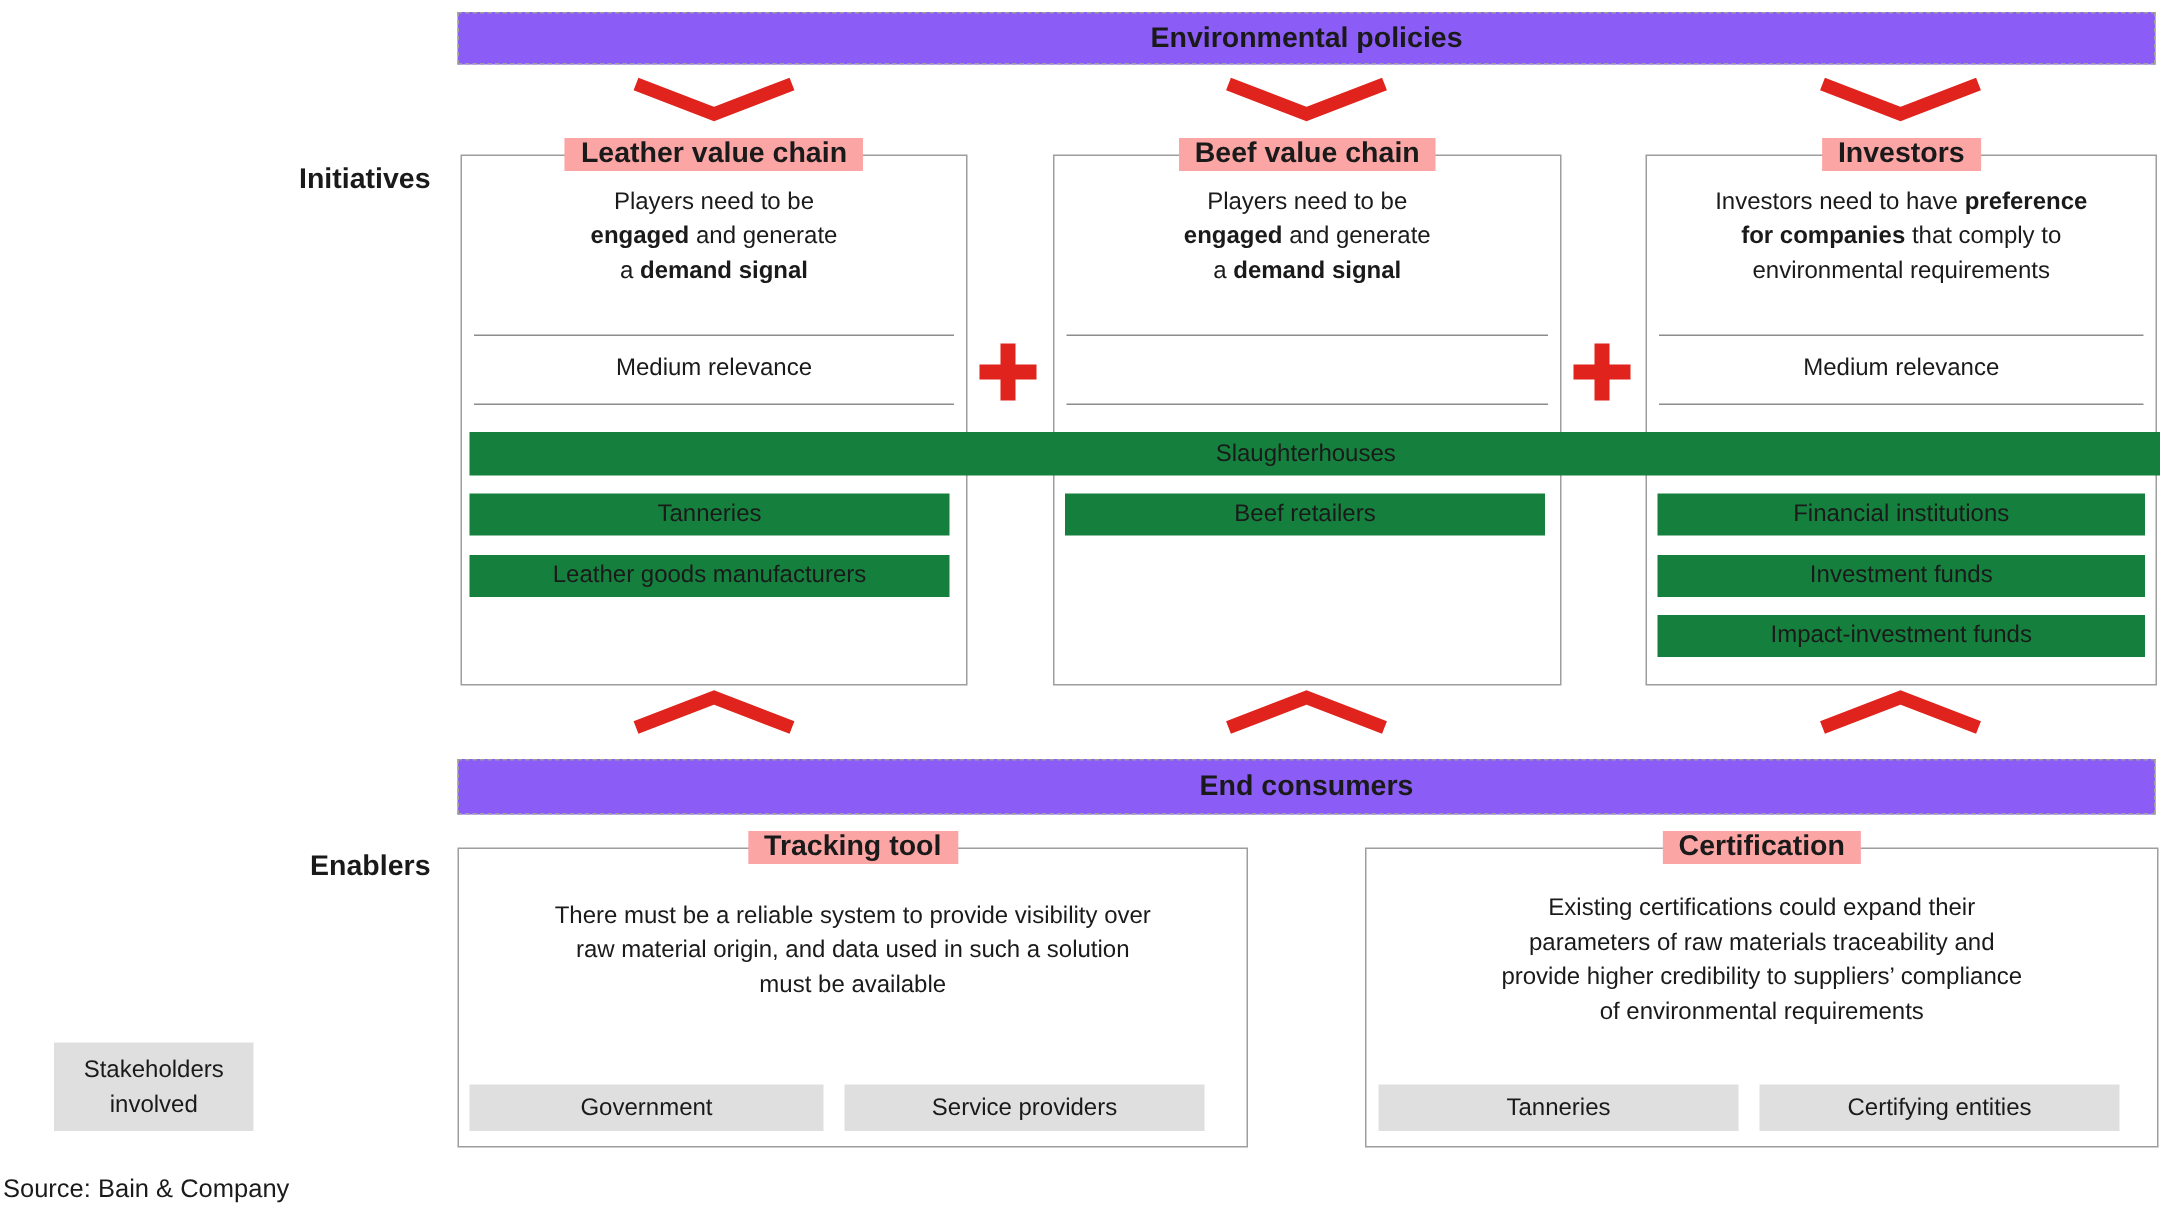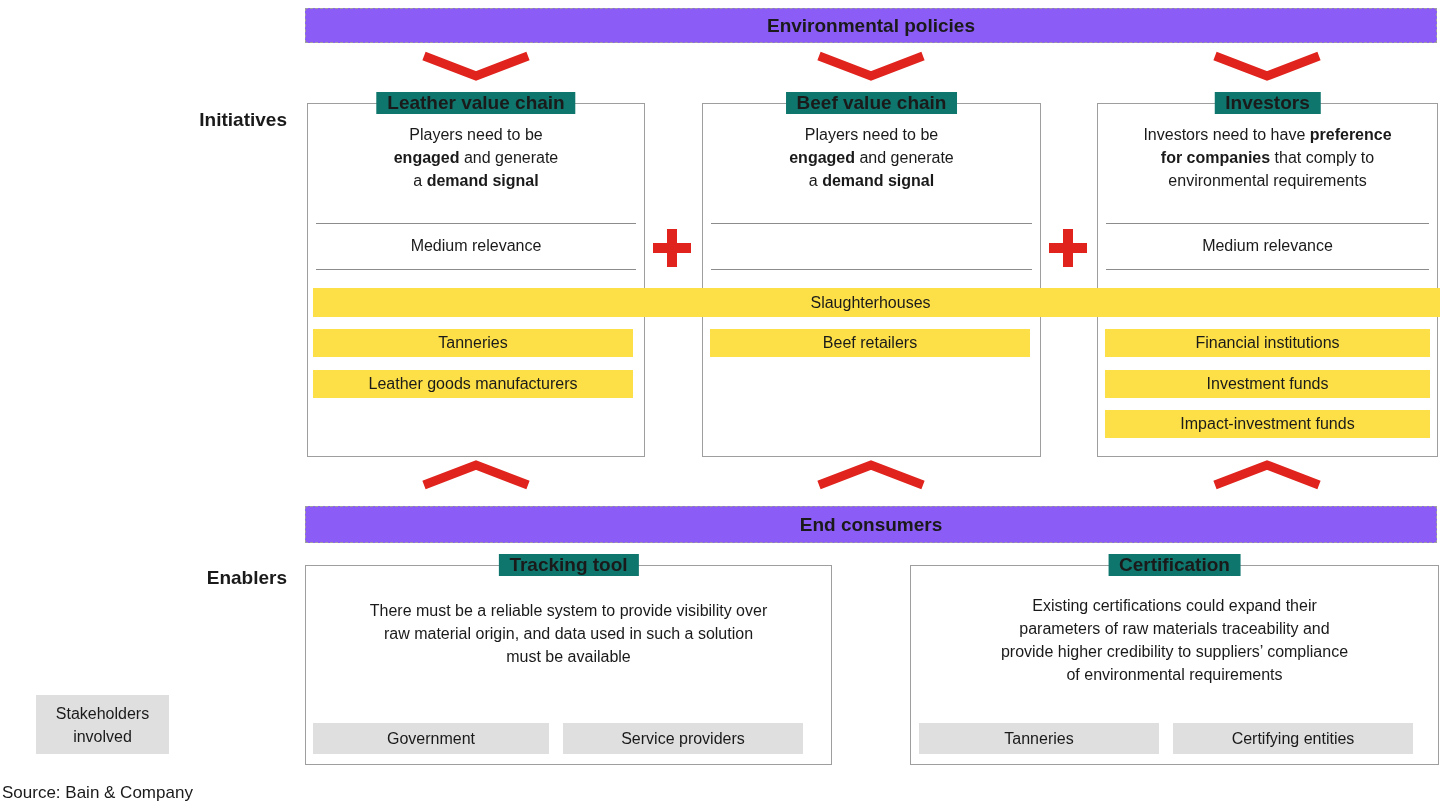--- a/index.html
+++ b/index.html
@@ -19,36 +19,36 @@
   .side-label{position:absolute;left:0;width:287px;text-align:right;font-weight:bold;font-size:19px;}
   .label-initiatives{top:109px;}
   .label-enablers{top:567px;}
   
   .ibox{position:absolute;top:103px;height:352px;border:1px solid #9e9e9e;}
   .ibox-leather{left:307px;width:336px;}
   .ibox-beef{left:702px;width:337px;}
   .ibox-investors{left:1097px;width:339px;}
   .box-title{
     position:absolute;top:-12px;left:50%;transform:translateX(-50%);
-    background:#0f766e;padding:0 11px;font-weight:bold;font-size:19px;white-space:nowrap;line-height:22px;
+    background:#fca5a5;padding:0 11px;font-weight:bold;font-size:19px;white-space:nowrap;line-height:22px;
   }
   .ibody{
     position:absolute;top:19px;left:6px;right:6px;text-align:center;
     font-size:16px;line-height:23px;white-space:pre-line;
   }
   .rule{position:absolute;left:8px;right:8px;height:1px;background:#8c8c8c;}
   .rule-1{top:119px;}
   .rule-2{top:165px;}
   .relevance{
     position:absolute;top:119px;left:0;right:0;height:46px;
     display:flex;align-items:center;justify-content:center;font-size:16px;
   }
   
   .bar{
-    position:absolute;height:28px;background:#fde047;z-index:5;
+    position:absolute;height:28px;background:#15803d;z-index:5;
     display:flex;align-items:center;justify-content:center;font-size:16px;
   }
   .bar-slaughterhouses{left:313px;top:288px;width:1127px;height:29px;}
   .bar-slaughterhouses span{position:absolute;left:0;width:1115px;text-align:center;}
   .bar-tanneries{left:313px;top:329px;width:320px;}
   .bar-leathergoods{left:313px;top:370px;width:320px;}
   .bar-beefretailers{left:710px;top:329px;width:320px;}
   .bar-financial{left:1105px;top:329px;width:325px;}
   .bar-investfunds{left:1105px;top:370px;width:325px;}
   .bar-impactfunds{left:1105px;top:410px;width:325px;}

